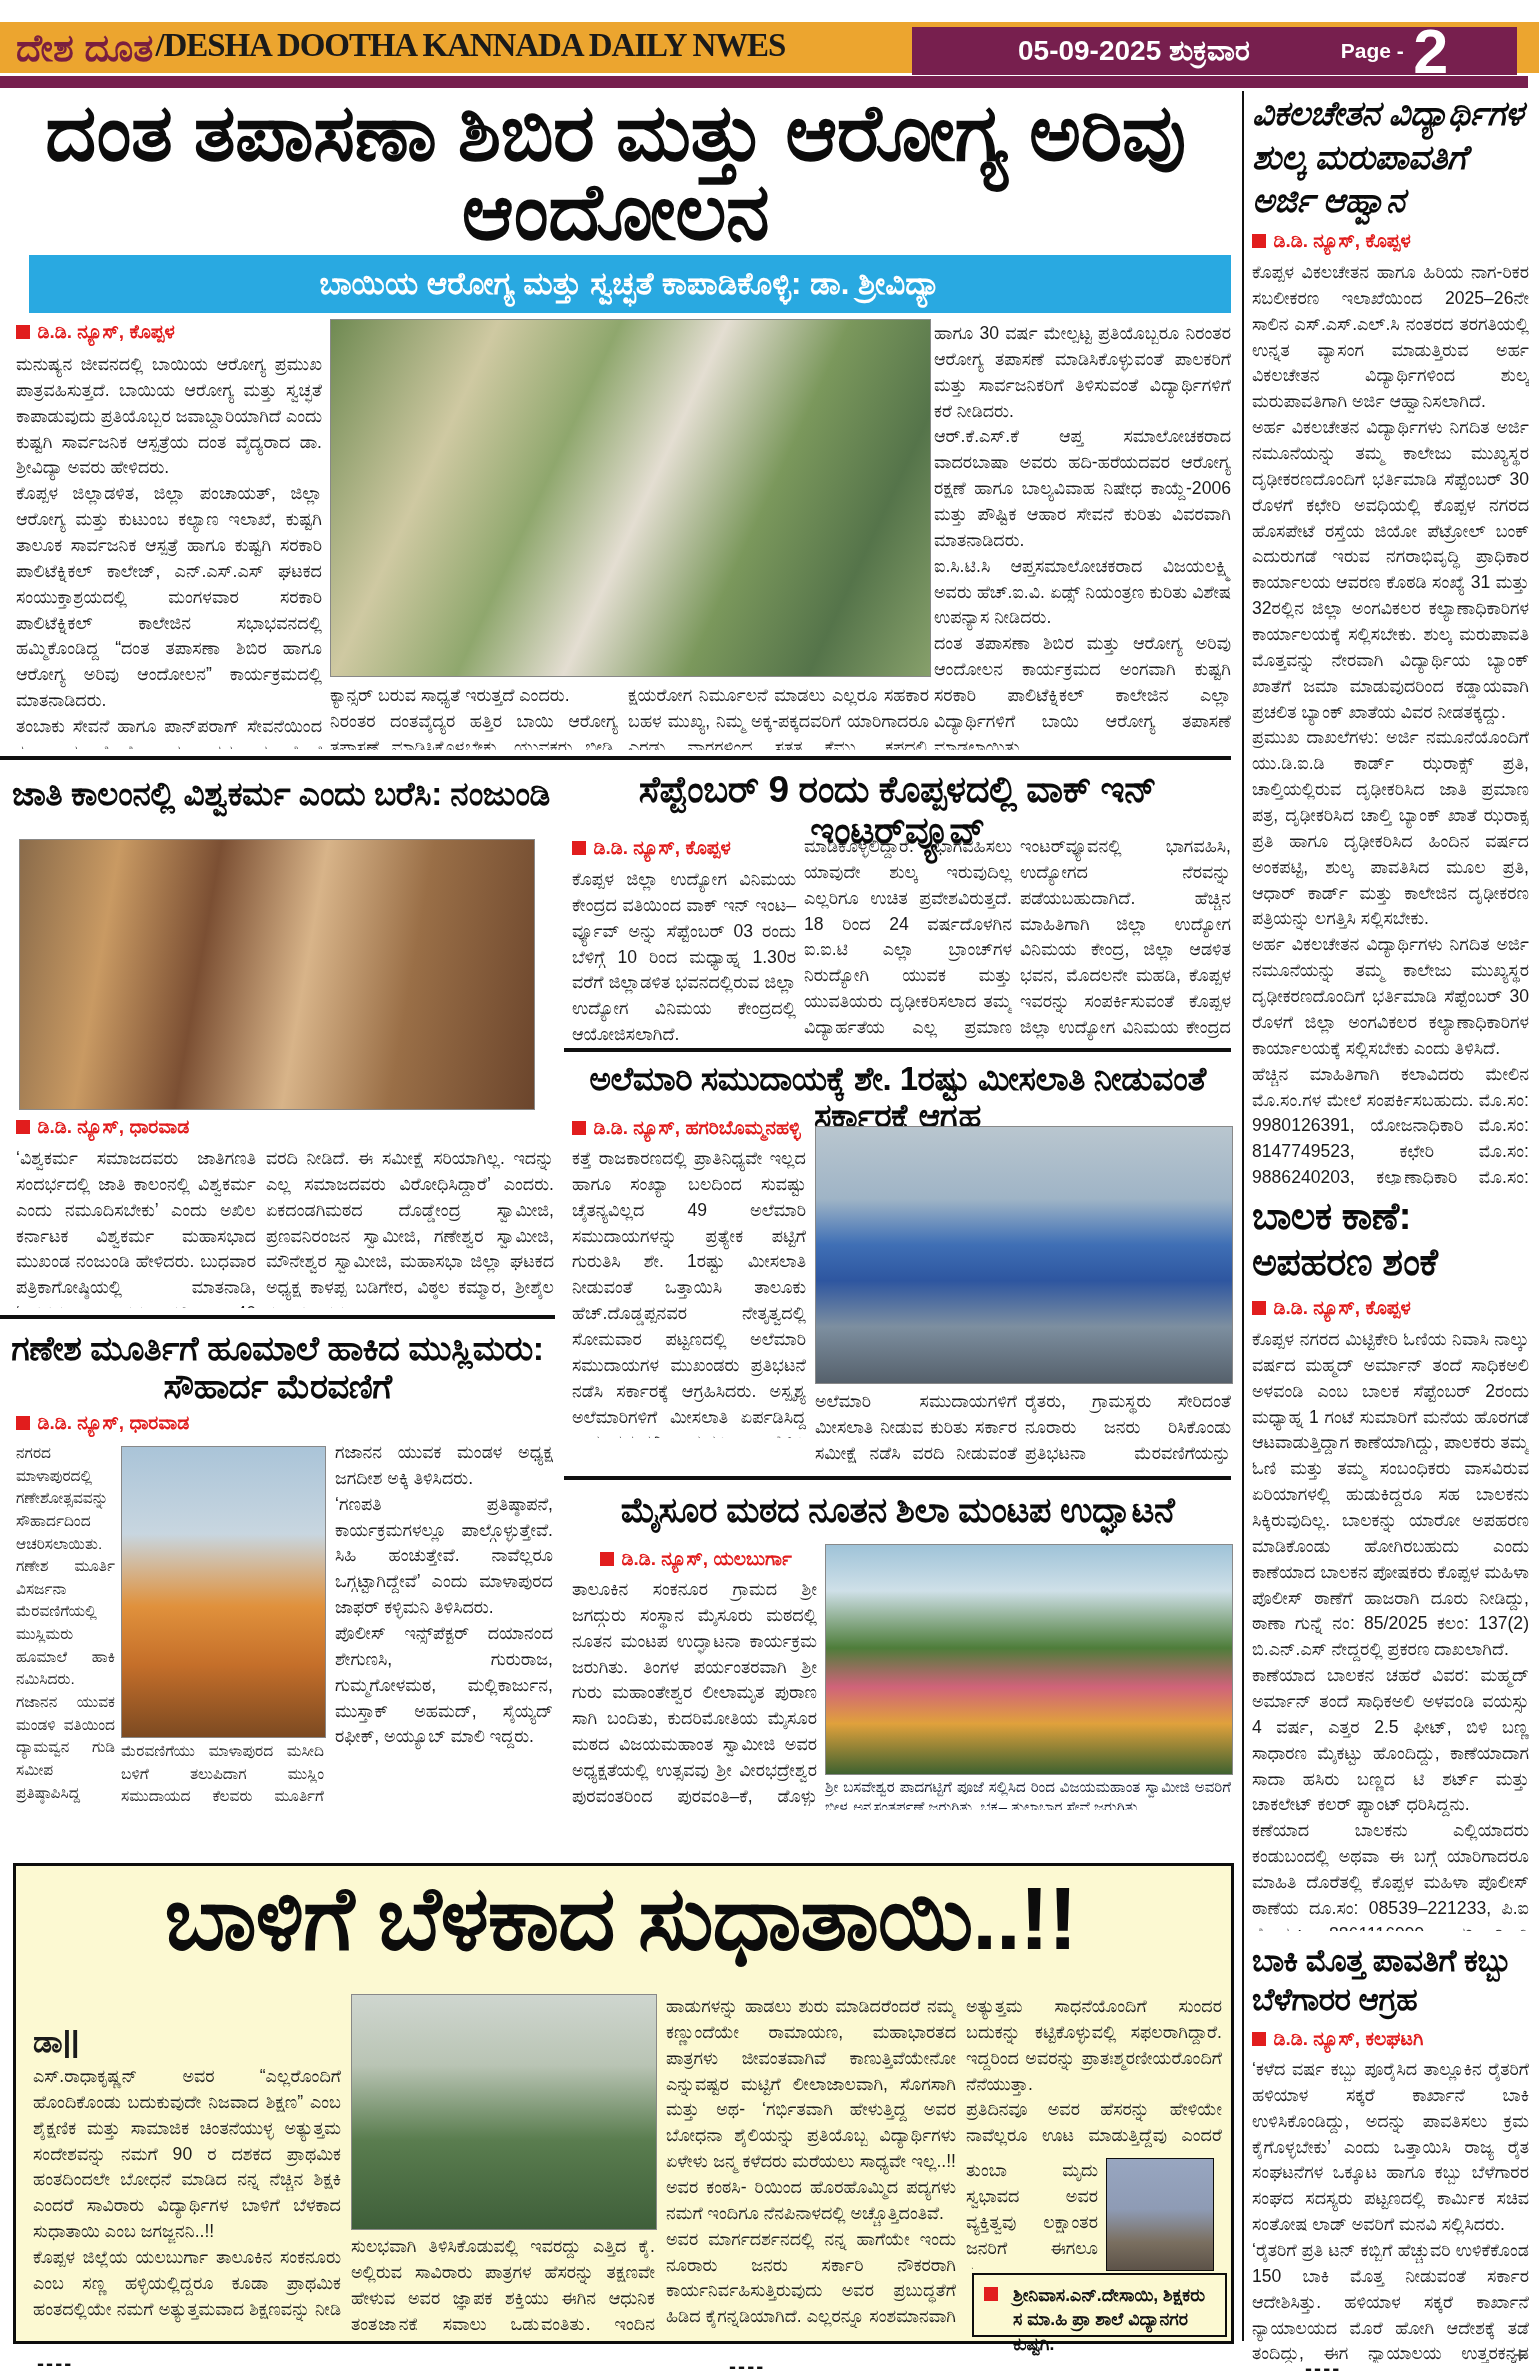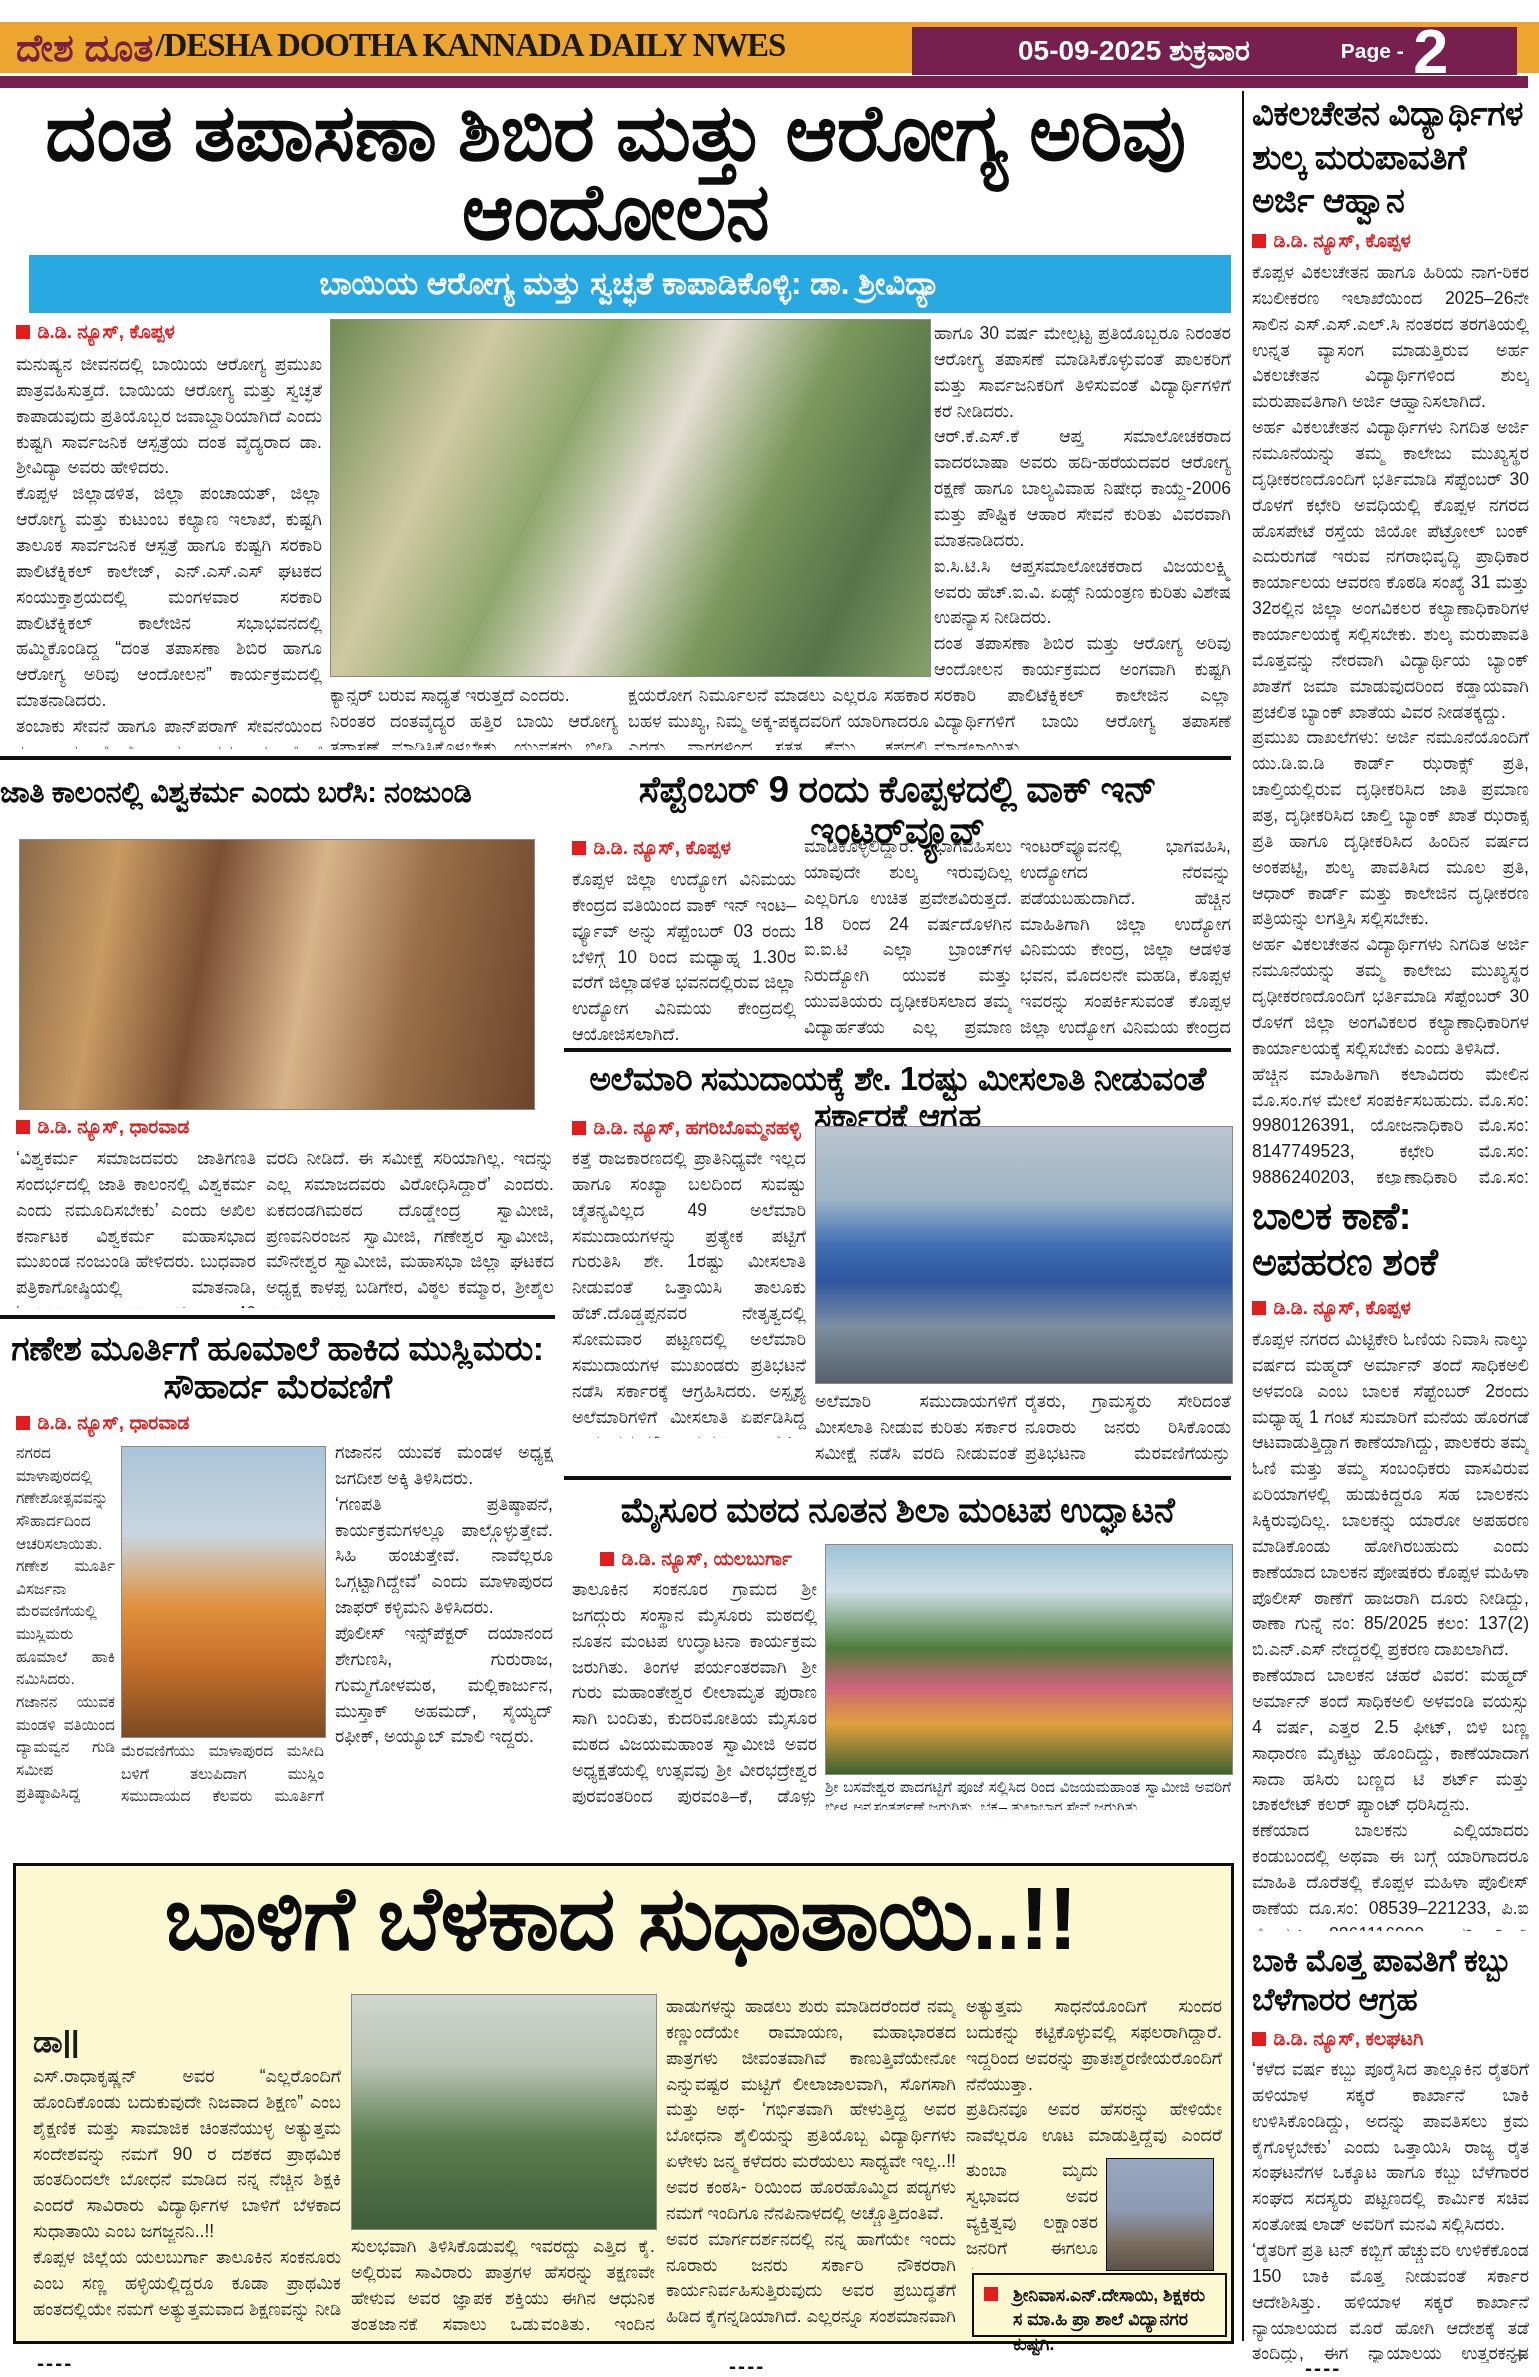--- a/index.html
+++ b/index.html
@@ -80,21 +80,21 @@
 ನಿರಂತರ ದಂತವೈದ್ಯರ ಹತ್ತಿರ ಬಾಯಿ ಆರೋಗ್ಯ ತಪಾಸಣೆ ಮಾಡಿಸಿಕೊಳ್ಳಬೇಕು. ಯುವಕರು ಬೀಡಿ, ಸಿಗರೇಟ್, ಗುಟಖಾ ಹಾಗೂ ಹಾಕ್ರೋಡಾಲ್ ಸೇವನೆ ಮಾಡಬಾರದು. ತಮ್ಮ</div>
   <div class="col" style="left:628px;top:683px;width:301px;height:67px;">ಕ್ಷಯರೋಗ ನಿರ್ಮೂಲನೆ ಮಾಡಲು ಎಲ್ಲರೂ ಸಹಕಾರ ಬಹಳ ಮುಖ್ಯ, ನಿಮ್ಮ ಅಕ್ಕ-ಪಕ್ಕದವರಿಗೆ ಯಾರಿಗಾದರೂ ಎರಡು ವಾರಗಳಿಂದ ಸತತ ಕೆಮ್ಮು, ಕಫದಲ್ಲಿ ರಕ್ತಬೀಳುವುದು, ಹಸಿವು ಆಗದೇ ಇರುವಂತಹ ಲಕ್ಷಣಗಳು ಕಂಡುಬಂದರೆ</div>
   <div class="col" style="left:934px;top:321px;width:297px;height:429px;">ಹಾಗೂ 30 ವರ್ಷ ಮೇಲ್ಪಟ್ಟ ಪ್ರತಿಯೊಬ್ಬರೂ ನಿರಂತರ ಆರೋಗ್ಯ ತಪಾಸಣೆ ಮಾಡಿಸಿಕೊಳ್ಳುವಂತೆ ಪಾಲಕರಿಗೆ ಮತ್ತು ಸಾರ್ವಜನಿಕರಿಗೆ ತಿಳಿಸುವಂತೆ ವಿದ್ಯಾರ್ಥಿಗಳಿಗೆ ಕರೆ ನೀಡಿದರು.
 ಆರ್.ಕೆ.ಎಸ್.ಕೆ ಆಪ್ತ ಸಮಾಲೋಚಕರಾದ ವಾದರಬಾಷಾ ಅವರು ಹದಿ-ಹರೆಯದವರ ಆರೋಗ್ಯ ರಕ್ಷಣೆ ಹಾಗೂ ಬಾಲ್ಯವಿವಾಹ ನಿಷೇಧ ಕಾಯ್ದೆ-2006 ಮತ್ತು ಪೌಷ್ಟಿಕ ಆಹಾರ ಸೇವನೆ ಕುರಿತು ವಿವರವಾಗಿ ಮಾತನಾಡಿದರು.
 ಐ.ಸಿ.ಟಿ.ಸಿ ಆಪ್ತಸಮಾಲೋಚಕರಾದ ವಿಜಯಲಕ್ಷ್ಮಿ ಅವರು ಹೆಚ್.ಐ.ವಿ. ಏಡ್ಸ್ ನಿಯಂತ್ರಣ ಕುರಿತು ವಿಶೇಷ ಉಪನ್ಯಾಸ ನೀಡಿದರು.
 ದಂತ ತಪಾಸಣಾ ಶಿಬಿರ ಮತ್ತು ಆರೋಗ್ಯ ಅರಿವು ಆಂದೋಲನ ಕಾರ್ಯಕ್ರಮದ ಅಂಗವಾಗಿ ಕುಷ್ಟಗಿ ಸರಕಾರಿ ಪಾಲಿಟೆಕ್ನಿಕಲ್ ಕಾಲೇಜಿನ ಎಲ್ಲಾ ವಿದ್ಯಾರ್ಥಿಗಳಿಗೆ ಬಾಯಿ ಆರೋಗ್ಯ ತಪಾಸಣೆ ಮಾಡಲಾಯಿತು.
 ಸರಕಾರಿ ಪಾಲಿಟೆಕ್ನಿಕಲ್ ಕಾಲೇಜ್ ಪ್ರಾಂಶುಪಾಲರಾದ ಅವರು ಉಪಸ್ಥಿತರಿದ್ದರು.</div>
 
   <div class="abs blackrule" style="left:0;top:756px;width:1231px;height:4.3px;"></div>
 
-  <div class="abs hl" style="left:0;top:776px;width:555px;height:56px;font-size:29px;">ಜಾತಿ ಕಾಲಂನಲ್ಲಿ ವಿಶ್ವಕರ್ಮ ಎಂದು ಬರೆಸಿ: ನಂಜುಂಡಿ</div>
+  <div class="abs hl" style="left:12px;top:776px;width:555px;height:56px;font-size:33px;">ಜಾತಿ ಕಾಲಂನಲ್ಲಿ ವಿಶ್ವಕರ್ಮ ಎಂದು ಬರೆಸಿ: ನಂಜುಂಡಿ</div>
   <div class="photo ph-caste" style="left:18.6px;top:839px;width:514px;height:269px;"></div>
   <div class="abs byline" style="left:16px;top:1116px;width:298px;">
     <span class="bsq"></span>
     <span>ಡಿ.ಡಿ. ನ್ಯೂಸ್, ಧಾರವಾಡ</span>
   </div>
   <div class="col" style="left:16px;top:1146px;width:240px;height:162px;">‘ವಿಶ್ವಕರ್ಮ ಸಮಾಜದವರು ಜಾತಿಗಣತಿ ಸಂದರ್ಭದಲ್ಲಿ ಜಾತಿ ಕಾಲಂನಲ್ಲಿ ವಿಶ್ವಕರ್ಮ ಎಂದು ನಮೂದಿಸಬೇಕು’ ಎಂದು ಅಖಿಲ ಕರ್ನಾಟಕ ವಿಶ್ವಕರ್ಮ ಮಹಾಸಭಾದ ಮುಖಂಡ ನಂಜುಂಡಿ ಹೇಳಿದರು. ಬುಧವಾರ ಪತ್ರಿಕಾಗೋಷ್ಠಿಯಲ್ಲಿ ಮಾತನಾಡಿ, ‘ವಿಶ್ವಕರ್ಮ ಸಮಾಜದಲ್ಲಿ 40 ಉಪಜಾತಿಗಳು ಇವೆ. ಪಂಚ ಕುಲಕಸುಬುಗಳನ್ನು ಮಾಡುವವರೆಲ್ಲರೂ ವಿಶ್ವಕರ್ಮರು. ಗಣತಿಯಲ್ಲಿ ಉಪಜಾತಿಗಳನ್ನು ನಮೂದಿಸಬಾರದು’ ಎಂದರು.
 ‘ರಾಜ್ಯ ಸರ್ಕಾರವು ಜಾತಿಗಣತಿ ಮರು ಸಮೀಕ್ಷೆ ನಡೆಸಲು ಮುಂದಾಗಿದೆ. ಎಲ್ಲ ಸಮಾಜದವರು ಜಾಗೃತರಾಗಿದ್ದು, ನಮ್ಮ ಸಮಾಜದವರು</div>
   <div class="col" style="left:266px;top:1146px;width:288px;height:162px;">ವರದಿ ನೀಡಿದೆ. ಈ ಸಮೀಕ್ಷೆ ಸರಿಯಾಗಿಲ್ಲ. ಇದನ್ನು ಎಲ್ಲ ಸಮಾಜದವರು ವಿರೋಧಿಸಿದ್ದಾರೆ’ ಎಂದರು. ಏಕದಂಡಗಿಮಠದ ದೊಡ್ಡೇಂದ್ರ ಸ್ವಾಮೀಜಿ, ಪ್ರಣವನಿರಂಜನ ಸ್ವಾಮೀಜಿ, ಗಣೇಶ್ವರ ಸ್ವಾಮೀಜಿ, ಮೌನೇಶ್ವರ ಸ್ವಾಮೀಜಿ, ಮಹಾಸಭಾ ಜಿಲ್ಲಾ ಘಟಕದ ಅಧ್ಯಕ್ಷ ಕಾಳಪ್ಪ ಬಡಿಗೇರ, ವಿಠ್ಠಲ ಕಮ್ಮಾರ, ಶ್ರೀಶೈಲ ಸುತಾರ ಇದ್ದರು.</div>
 
   <div class="abs blackrule" style="left:0;top:1315px;width:555px;height:4.3px;"></div>
@@ -163,21 +163,21 @@
   <div class="col" style="left:966px;top:2158px;width:132px;height:111px;">ತುಂಬಾ ಮೃದು ಸ್ವಭಾವದ ಅವರ ವ್ಯಕ್ತಿತ್ವವು ಲಕ್ಷಾಂತರ ಜನರಿಗೆ ಈಗಲೂ ಕೂಡಾ ಮಾದರಿಯಾಗಿದೆ. ನಮ್ಮ ನೆಚ್ಚಿನ ಗುರುಮಾತೆಯರಾದ ಶ್ರೀಮತಿ ಸುಧಾತಾಯಿಯವರಿಗೆ ಆ ಭಗವಂತ ಆಯುರಾರೋಗ್ಯ ಭಾಗ್ಯವನ್ನು ಕರುಣಿಸಿ ಕಾಪಾಡಲಿ ಅವರ ಎಲ್ಲಾ ವಿದ್ಯಾರ್ಥಿಗಳು ಶ್ರದ್ಧಾಪೂರ್ವಕವಾಗಿ, ಭಕ್ತಿಪೂರ್ವಕವಾಗಿ ಪ್ರಾರ್ಥಿಸುತ್ತಿದ್ದೇವೆ.</div>
   <div class="photo ph-teacher" style="left:1106px;top:2158px;width:106px;height:111px;border:1.6px solid #0d0d0d;"></div>
   <div class="capbox" style="left:972px;top:2273px;width:232px;height:45px;">
     <span class="bsq" style="margin-top:4.3px;"></span>
     <span class="txt">ಶ್ರೀನಿವಾಸ.ಎನ್.ದೇಸಾಯಿ, ಶಿಕ್ಷಕರು
 ಸ ಮಾ.ಹಿ ಪ್ರಾ ಶಾಲೆ ವಿದ್ಯಾನಗರ ಕುಷ್ಟಗಿ.</span>
   </div>
 
   <div class="abs vrule" style="left:1242px;top:91px;width:1.6px;height:2250px;"></div>
 
-  <div class="abs hl" style="left:1252px;top:92px;width:277px;height:134px;font-size:34px;line-height:1.28;">ವಿಕಲಚೇತನ ವಿದ್ಯಾರ್ಥಿಗಳ ಶುಲ್ಕ ಮರುಪಾವತಿಗೆ ಅರ್ಜಿ ಆಹ್ವಾನ</div>
+  <div class="abs hl" style="left:1252px;top:92px;width:277px;height:134px;font-size:34px;line-height:1.28;font-style:italic;">ವಿಕಲಚೇತನ ವಿದ್ಯಾರ್ಥಿಗಳ ಶುಲ್ಕ ಮರುಪಾವತಿಗೆ ಅರ್ಜಿ ಆಹ್ವಾನ</div>
   <div class="abs byline" style="left:1252px;top:230px;width:277px;">
     <span class="bsq"></span>
     <span>ಡಿ.ಡಿ. ನ್ಯೂಸ್, ಕೊಪ್ಪಳ</span>
   </div>
   <div class="col" style="left:1252px;top:260px;width:277px;height:925px;">ಕೊಪ್ಪಳ ವಿಕಲಚೇತನ ಹಾಗೂ ಹಿರಿಯ ನಾಗ-ರಿಕರ ಸಬಲೀಕರಣ ಇಲಾಖೆಯಿಂದ 2025–26ನೇ ಸಾಲಿನ ಎಸ್.ಎಸ್.ಎಲ್.ಸಿ ನಂತರದ ತರಗತಿಯಲ್ಲಿ ಉನ್ನತ ವ್ಯಾಸಂಗ ಮಾಡುತ್ತಿರುವ ಅರ್ಹ ವಿಕಲಚೇತನ ವಿದ್ಯಾರ್ಥಿಗಳಿಂದ ಶುಲ್ಕ ಮರುಪಾವತಿಗಾಗಿ ಅರ್ಜಿ ಆಹ್ವಾನಿಸಲಾಗಿದೆ.
 ಅರ್ಹ ವಿಕಲಚೇತನ ವಿದ್ಯಾರ್ಥಿಗಳು ನಿಗದಿತ ಅರ್ಜಿ ನಮೂನೆಯನ್ನು ತಮ್ಮ ಕಾಲೇಜು ಮುಖ್ಯಸ್ಥರ ದೃಢೀಕರಣದೊಂದಿಗೆ ಭರ್ತಿಮಾಡಿ ಸೆಪ್ಟೆಂಬರ್ 30 ರೊಳಗೆ ಕಛೇರಿ ಅವಧಿಯಲ್ಲಿ ಕೊಪ್ಪಳ ನಗರದ ಹೊಸಪೇಟೆ ರಸ್ತೆಯ ಜಿಯೋ ಪೆಟ್ರೋಲ್ ಬಂಕ್ ಎದುರುಗಡೆ ಇರುವ ನಗರಾಭಿವೃದ್ಧಿ ಪ್ರಾಧಿಕಾರ ಕಾರ್ಯಾಲಯ ಆವರಣ ಕೊಠಡಿ ಸಂಖ್ಯೆ 31 ಮತ್ತು 32ರಲ್ಲಿನ ಜಿಲ್ಲಾ ಅಂಗವಿಕಲರ ಕಲ್ಯಾಣಾಧಿಕಾರಿಗಳ ಕಾರ್ಯಾಲಯಕ್ಕೆ ಸಲ್ಲಿಸಬೇಕು. ಶುಲ್ಕ ಮರುಪಾವತಿ ಮೊತ್ತವನ್ನು ನೇರವಾಗಿ ವಿದ್ಯಾರ್ಥಿಯ ಬ್ಯಾಂಕ್ ಖಾತೆಗೆ ಜಮಾ ಮಾಡುವುದರಿಂದ ಕಡ್ಡಾಯವಾಗಿ ಪ್ರಚಲಿತ ಬ್ಯಾಂಕ್ ಖಾತೆಯ ವಿವರ ನೀಡತಕ್ಕದ್ದು.
 ಪ್ರಮುಖ ದಾಖಲೆಗಳು: ಅರ್ಜಿ ನಮೂನೆಯೊಂದಿಗೆ ಯು.ಡಿ.ಐ.ಡಿ ಕಾರ್ಡ್ ಝರಾಕ್ಸ್ ಪ್ರತಿ, ಚಾಲ್ತಿಯಲ್ಲಿರುವ ದೃಢೀಕರಿಸಿದ ಜಾತಿ ಪ್ರಮಾಣ ಪತ್ರ, ದೃಢೀಕರಿಸಿದ ಚಾಲ್ತಿ ಬ್ಯಾಂಕ್ ಖಾತೆ ಝರಾಕ್ಸ ಪ್ರತಿ ಹಾಗೂ ದೃಢೀಕರಿಸಿದ ಹಿಂದಿನ ವರ್ಷದ ಅಂಕಪಟ್ಟಿ, ಶುಲ್ಕ ಪಾವತಿಸಿದ ಮೂಲ ಪ್ರತಿ, ಆಧಾರ್ ಕಾರ್ಡ್ ಮತ್ತು ಕಾಲೇಜಿನ ದೃಢೀಕರಣ ಪತ್ರಿಯನ್ನು ಲಗತ್ತಿಸಿ ಸಲ್ಲಿಸಬೇಕು.
 ಅರ್ಹ ವಿಕಲಚೇತನ ವಿದ್ಯಾರ್ಥಿಗಳು ನಿಗದಿತ ಅರ್ಜಿ ನಮೂನೆಯನ್ನು ತಮ್ಮ ಕಾಲೇಜು ಮುಖ್ಯಸ್ಥರ ದೃಢೀಕರಣದೊಂದಿಗೆ ಭರ್ತಿಮಾಡಿ ಸೆಪ್ಟೆಂಬರ್ 30 ರೊಳಗೆ ಜಿಲ್ಲಾ ಅಂಗವಿಕಲರ ಕಲ್ಯಾಣಾಧಿಕಾರಿಗಳ ಕಾರ್ಯಾಲಯಕ್ಕೆ ಸಲ್ಲಿಸಬೇಕು ಎಂದು ತಿಳಿಸಿದೆ.
 ಹೆಚ್ಚಿನ ಮಾಹಿತಿಗಾಗಿ ಕಲಾವಿದರು ಮೇಲಿನ ಮೊ.ಸಂ.ಗಳ ಮೇಲೆ ಸಂಪರ್ಕಿಸಬಹುದು. ಮೊ.ಸಂ: 9980126391, ಯೋಜನಾಧಿಕಾರಿ ಮೊ.ಸಂ: 8147749523, ಕಛೇರಿ ಮೊ.ಸಂ: 9886240203, ಕಲ್ಯಾಣಾಧಿಕಾರಿ ಮೊ.ಸಂ: 9916308585 ಹಾಗೂ ಸಹಾಯಕ ನಿರ್ದೇಶಕರ ಮೊ.ಸಂ: 7975398202 ಗೆ ಸಂಪರ್ಕಿಸಿ ಅಧಿಕ ಮಾಹಿತಿ ಪಡೆಯಬಹುದು ಎಂದು ಜಿಲ್ಲಾ ಅಂಗವಿಕಲರ ಕಲ್ಯಾಣಾಧಿಕಾರಿ ಪ್ರಕಟಣೆಯಲ್ಲಿ ತಿಳಿಸಿದ್ದಾರೆ.</div>
 

